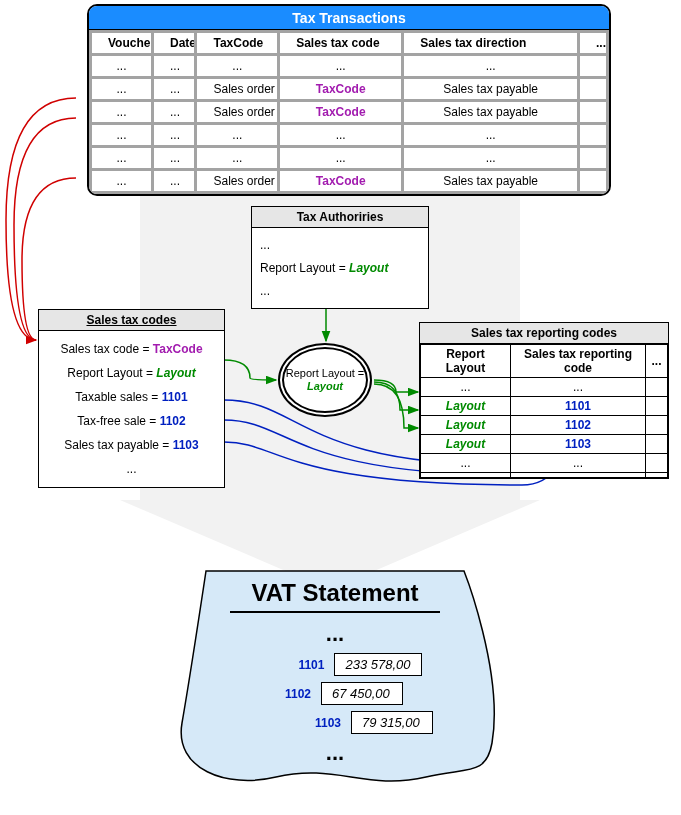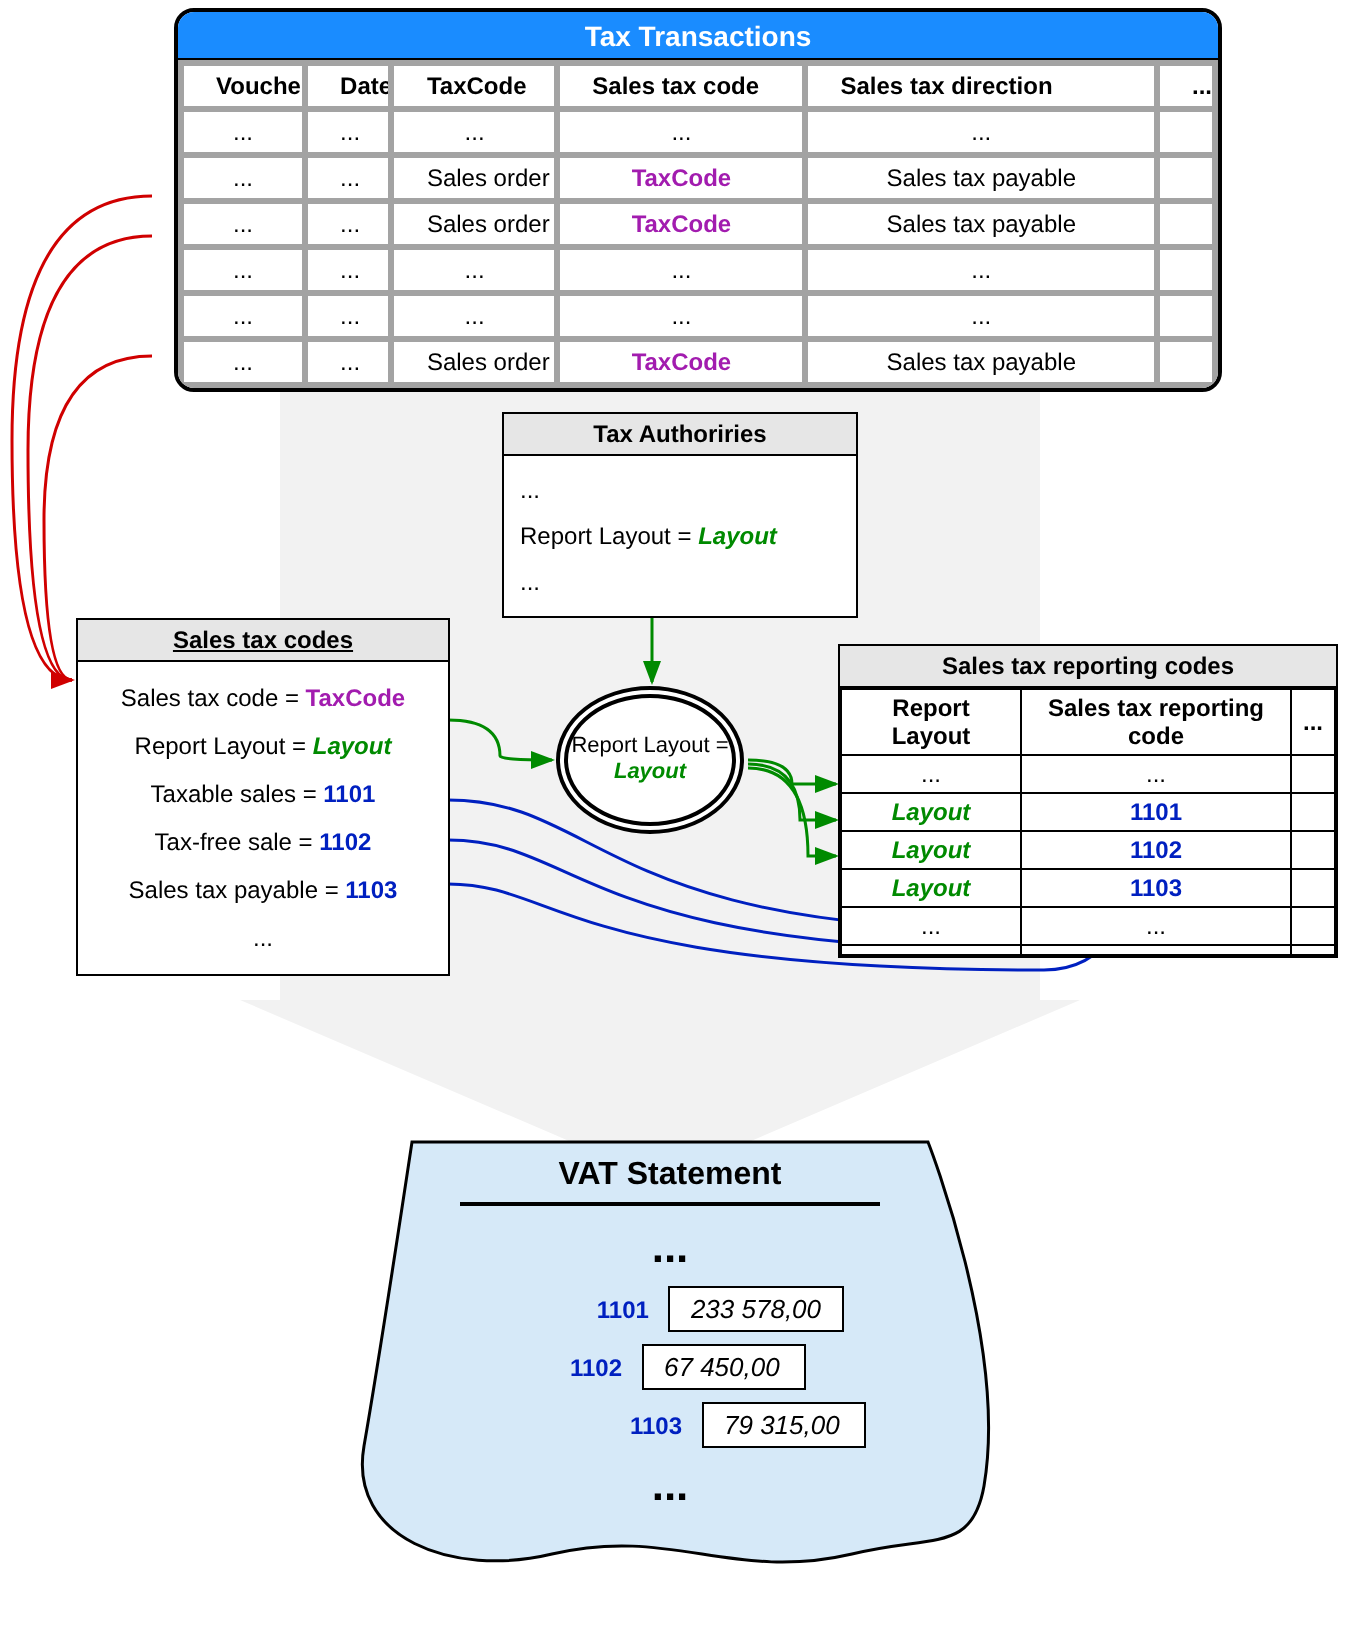--- a/index.html
+++ b/index.html
@@ -150,21 +150,21 @@
   .vat-paper {
     position: relative;
     width: 100%; height: 100%;
   }
   .vat-paper svg.paperbg { position: absolute; left:0; top:0; }
   .vat-inner {
     position: absolute; left: 0; top: 10px; width: 100%;
     text-align: center;
   }
   .vat-title {
-    font-size: 16px; font-weight: bold;
+    font-size: 24px; font-weight: bold;
     margin-top: 6px;
   }
   .vat-hr {
     width: 210px; border-bottom: 2px solid #000;
     margin: 4px auto 8px;
   }
   .vat-dots { font-size: 22px; font-weight: bold; margin: 0 0 6px;}
   .vat-row {
     display: flex; align-items: center; justify-content: center;
     gap: 10px; margin: 6px 0;

